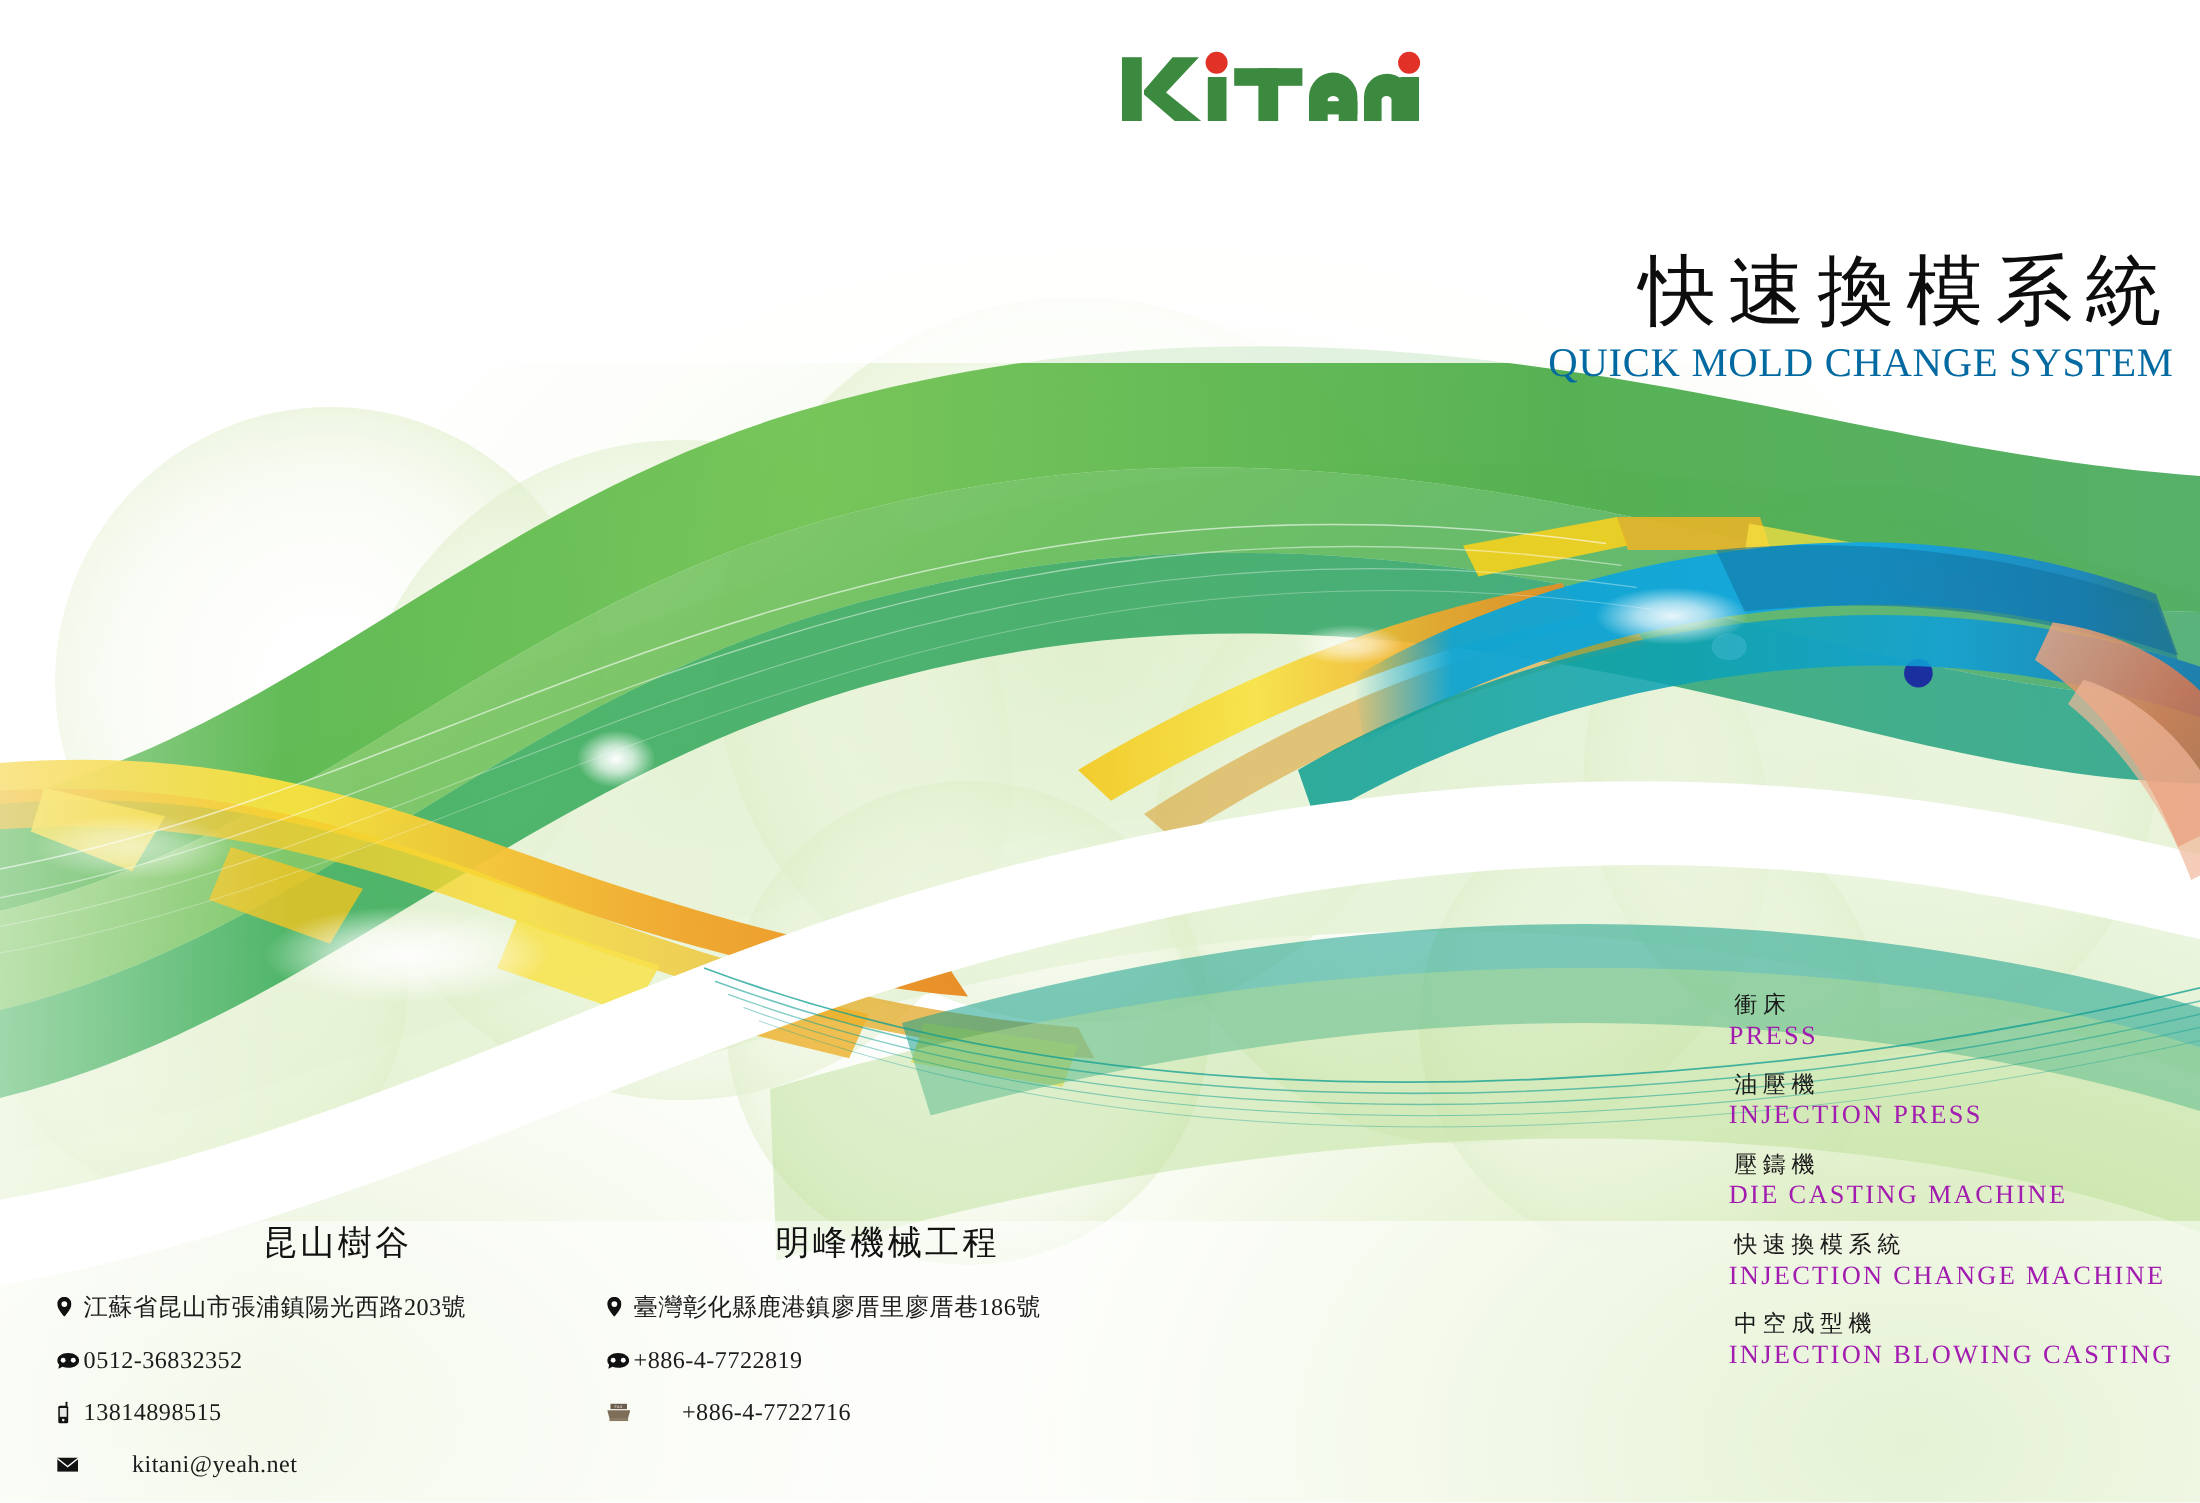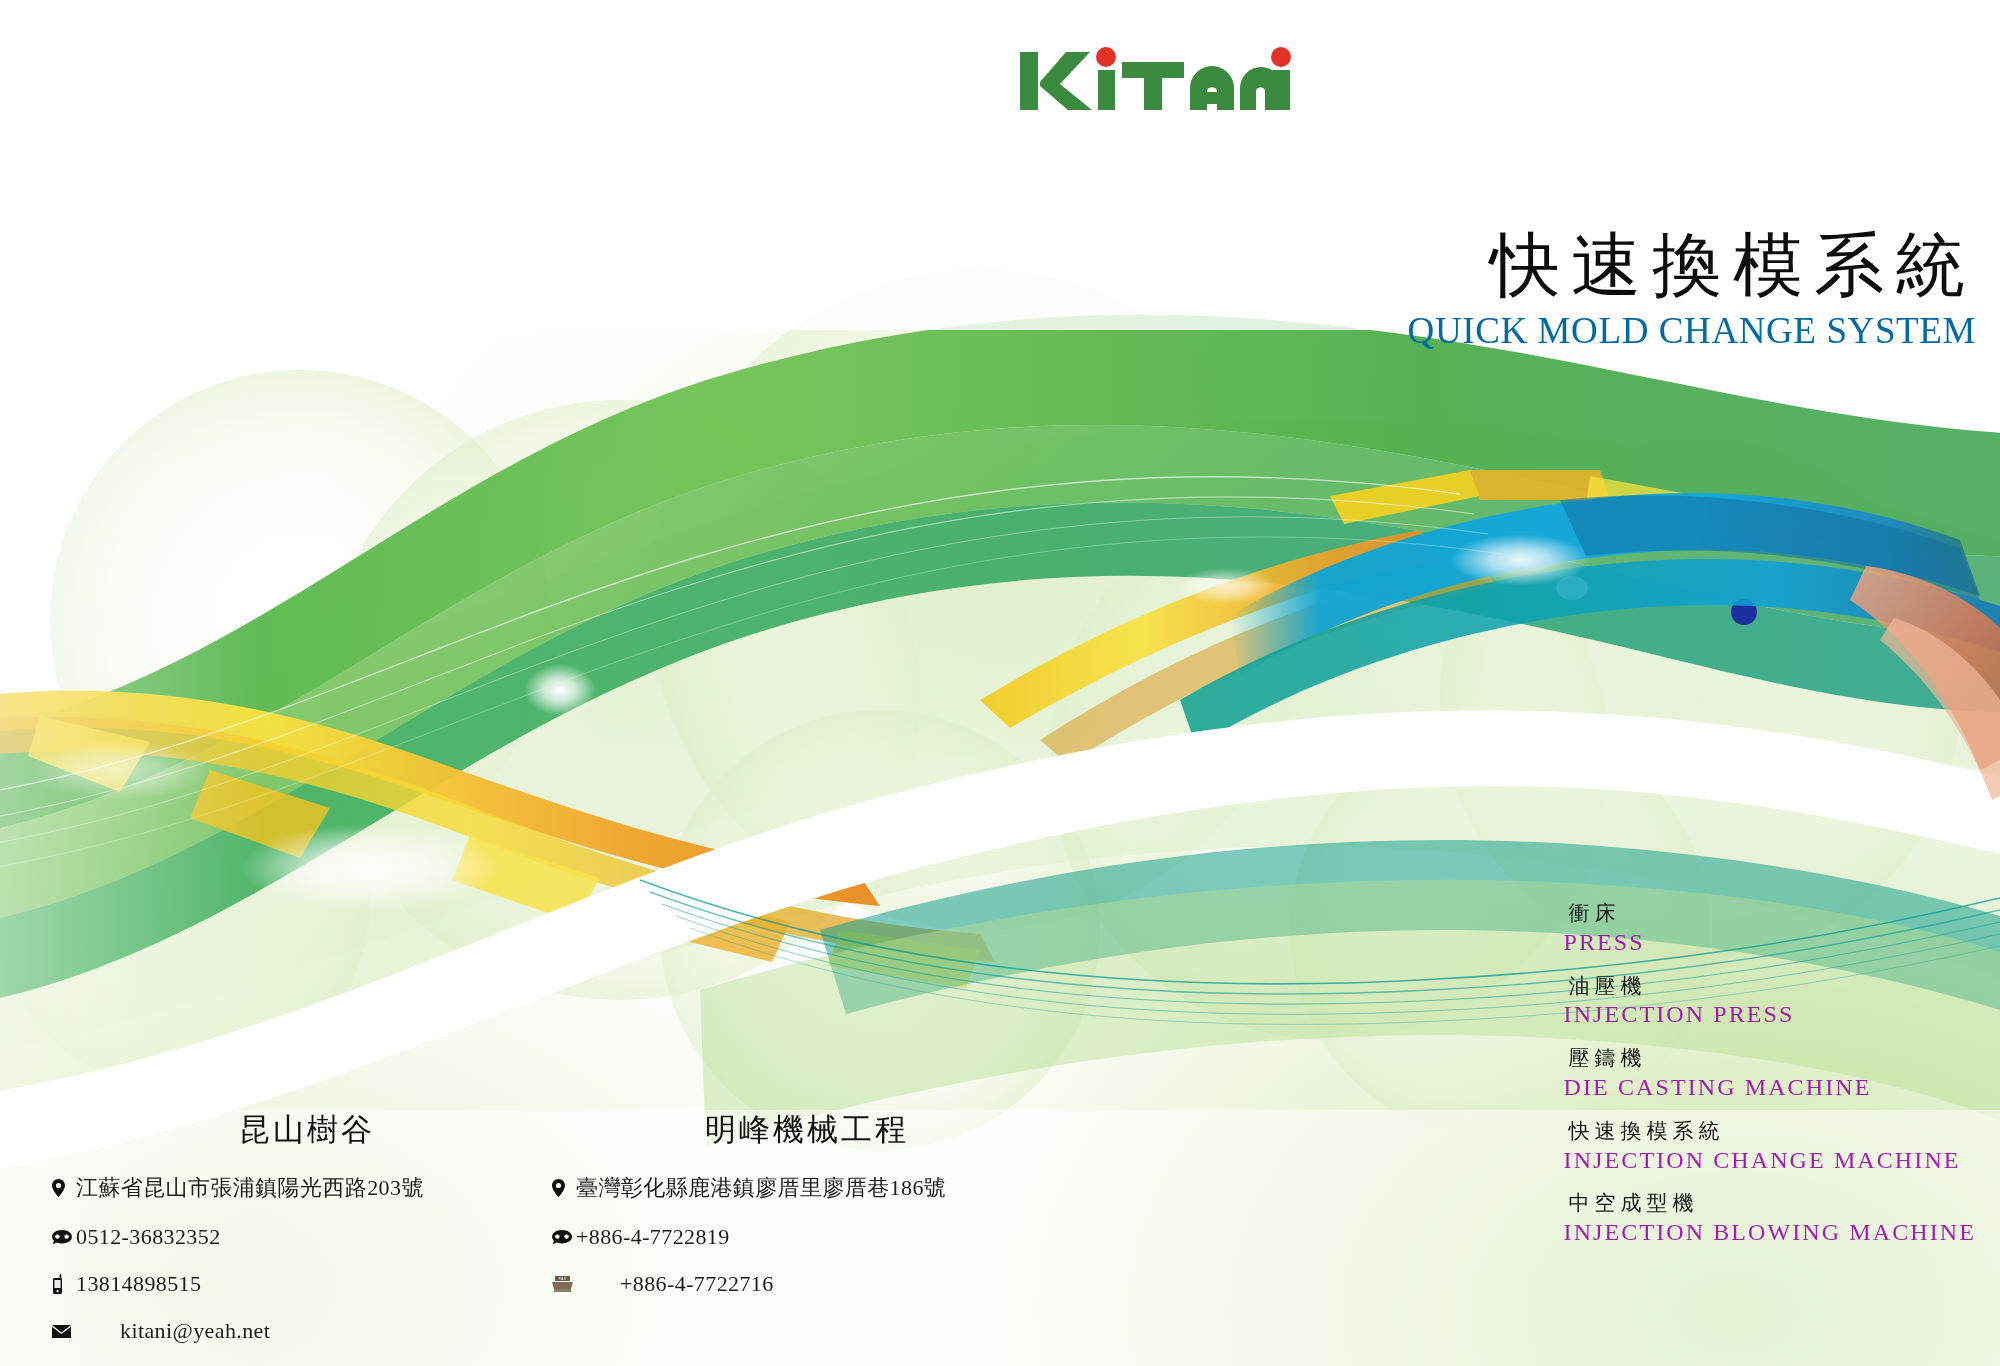--- a/index.html
+++ b/index.html
@@ -322,21 +322,21 @@
     <div class="m-row">
       <div class="m-cn">壓鑄機</div>
       <div class="m-en">DIE CASTING MACHINE</div>
     </div>
     <div class="m-row">
       <div class="m-cn">快速換模系統</div>
       <div class="m-en">INJECTION CHANGE MACHINE</div>
     </div>
     <div class="m-row">
       <div class="m-cn">中空成型機</div>
-      <div class="m-en">INJECTION BLOWING MACHINE</div>
+      <div class="m-en">INJECTION BLOWING CASTING</div>
     </div>
   </div>
 
   <div id="contacts">
 
     <div class="contact-col">
       <div class="c-name">昆山樹谷</div>
 
       <div class="c-line">
         <span class="c-ico">

